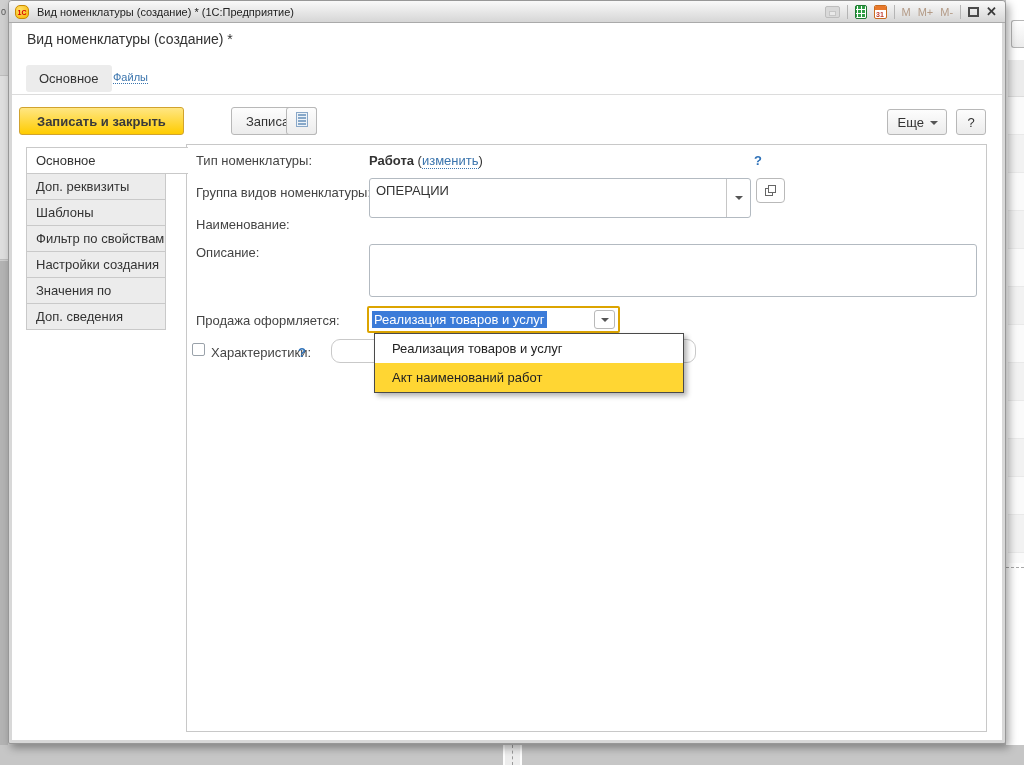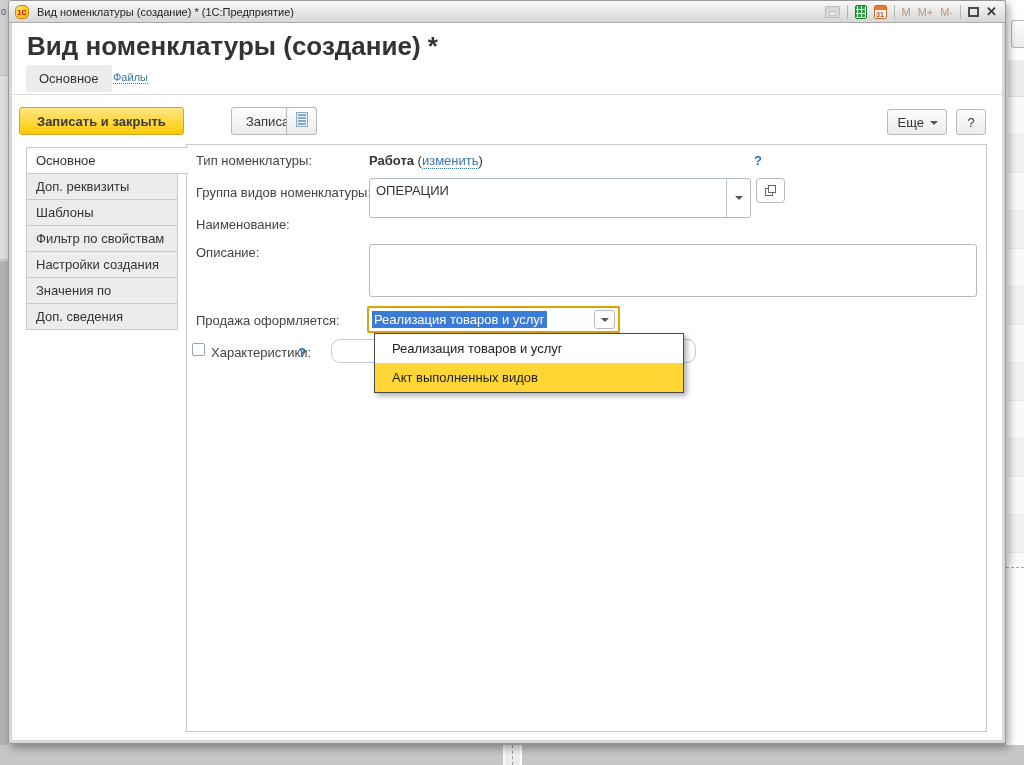--- a/index.html
+++ b/index.html
@@ -43,21 +43,21 @@
               background-size:4px 4px; background-position:1px 3px; }
   .ico-cal { width:13px; height:14px; background:#fff; border:1px solid #c96a1e; border-radius:2px; position:relative; overflow:hidden; }
   .ico-cal .cal-top { position:absolute; left:0; top:0; right:0; height:4px; background:#e8782a; }
   .ico-cal .cal-day { position:absolute; left:0; top:4px; right:0; text-align:center; font-size:7px; color:#c0392b; font-weight:bold; line-height:9px; }
   .mem-btn { font-size:11px; color:#b39a86; }
   .ico-max { width:11px; height:10px; border:2px solid #4a4a4a; }
   .ico-close { font-size:13px; color:#3a3a3a; font-weight:bold; line-height:22px; }
 
   .body-bg { position:absolute; left:3px; top:22px; right:3px; bottom:3px; background:#fff; }
 
-  .page-title { position:absolute; left:18px; top:30px; font-size:26px; color:#333; font-weight:700; }
+  .page-title { position:absolute; left:18px; top:30px; font-size:14px; color:#333; font-weight:400; }
 
   .page-tab-active { position:absolute; left:17px; top:64px; height:27px; line-height:27px; padding:0 13px;
                      background:#ececec; border-radius:3px; font-size:13px; color:#333; }
   .page-tab-link { position:absolute; left:104px; top:70px; font-size:11px; color:#3a74ad;
                    border-bottom:1px dotted #3a74ad; cursor:pointer; }
   .tabs-divider { position:absolute; left:3px; right:3px; top:93px; height:1px; background:#dcdcdc; }
 
   
   .btn { position:absolute; height:28px; border:1px solid #b8b8b8; border-radius:3px;
          background:linear-gradient(#fdfdfd,#ececec); font-size:13px; color:#333;
@@ -66,21 +66,21 @@
                  border-radius:3px; background:linear-gradient(#ffe683,#ffcc00); font-size:13px; font-weight:bold;
                  color:#3a3a3a; cursor:pointer; font-family:"Liberation Sans",sans-serif; }
   .btn-save { left:182px; top:106px; padding:0 14px;margin-left:40px; }
   .btn-list { left:277px; top:106px; width:31px; }
   .btn-more { top:108px; right:58px; height:26px; padding:0 8px 0 10px; }
   .btn-help { top:108px; right:19px; height:26px; width:30px; }
   .chev { display:inline-block; width:0; height:0; border-left:4px solid transparent; border-right:4px solid transparent;
           border-top:4px solid #555; margin-left:6px; vertical-align:middle; }
 
   
-  .side-tab { position:absolute; left:17px; width:152px; height:27px; line-height:26px; padding-left:9px;
+  .side-tab { position:absolute; left:17px; width:140px; height:27px; line-height:26px; padding-left:9px;
               background:#ececec; border:1px solid #c9c9c9; font-size:13px; color:#333; cursor:pointer; }
   .side-tab.active { width:162px; background:#fff; border-right:none; z-index:3; }
 
   .panel { position:absolute; left:177px; top:143px; width:801px; height:588px; border:1px solid #c8c8c8; background:#fff; z-index:1; }
 
   
   .flabel { position:absolute; font-size:13px; color:#444; white-space:nowrap; z-index:2; }
   .fvalue { position:absolute; font-size:13px; color:#333; white-space:nowrap; z-index:2; }
   .link { color:#3a74ad; border-bottom:1px dotted #3a74ad; cursor:pointer; }
   .help-q { position:absolute; font-size:13px; color:#2e71b8; font-weight:bold; z-index:2; cursor:pointer; }
@@ -225,17 +225,17 @@
         </span>
     </div>
 
     <div class="checkbox"></div>
     <div class="flabel" style="left:202px; top:344px;">Характеристики:</div>
     <div class="help-q" style="left:289px; top:344px;">?</div>
     <div class="char-field"></div>
 
     <div class="dropdown">
       <div class="item">Реализация товаров и услуг</div>
-      <div class="item hl">Акт выполненных видов</div>
+      <div class="item hl">Акт наименований работ</div>
     </div>
 
   </div>
 </div>
 
 </body></html>

